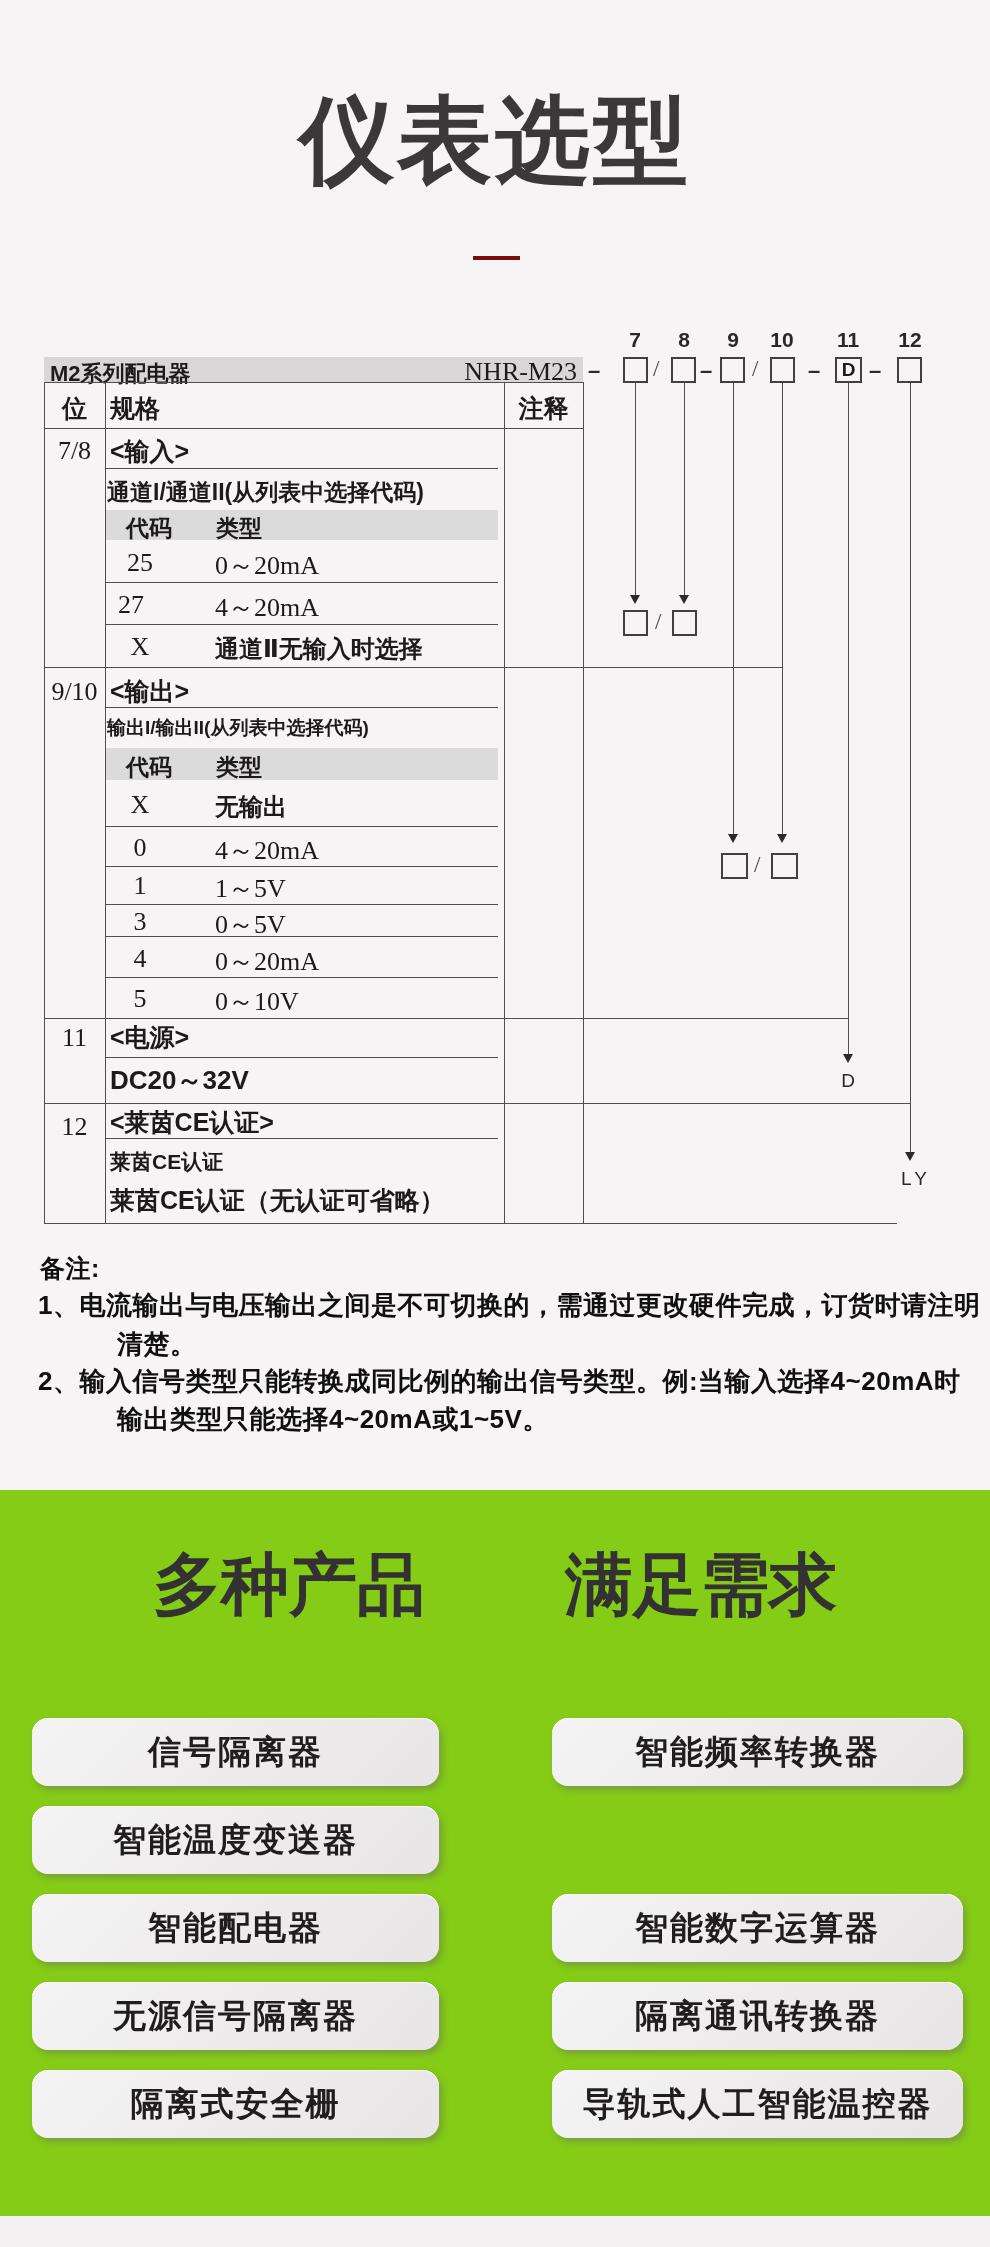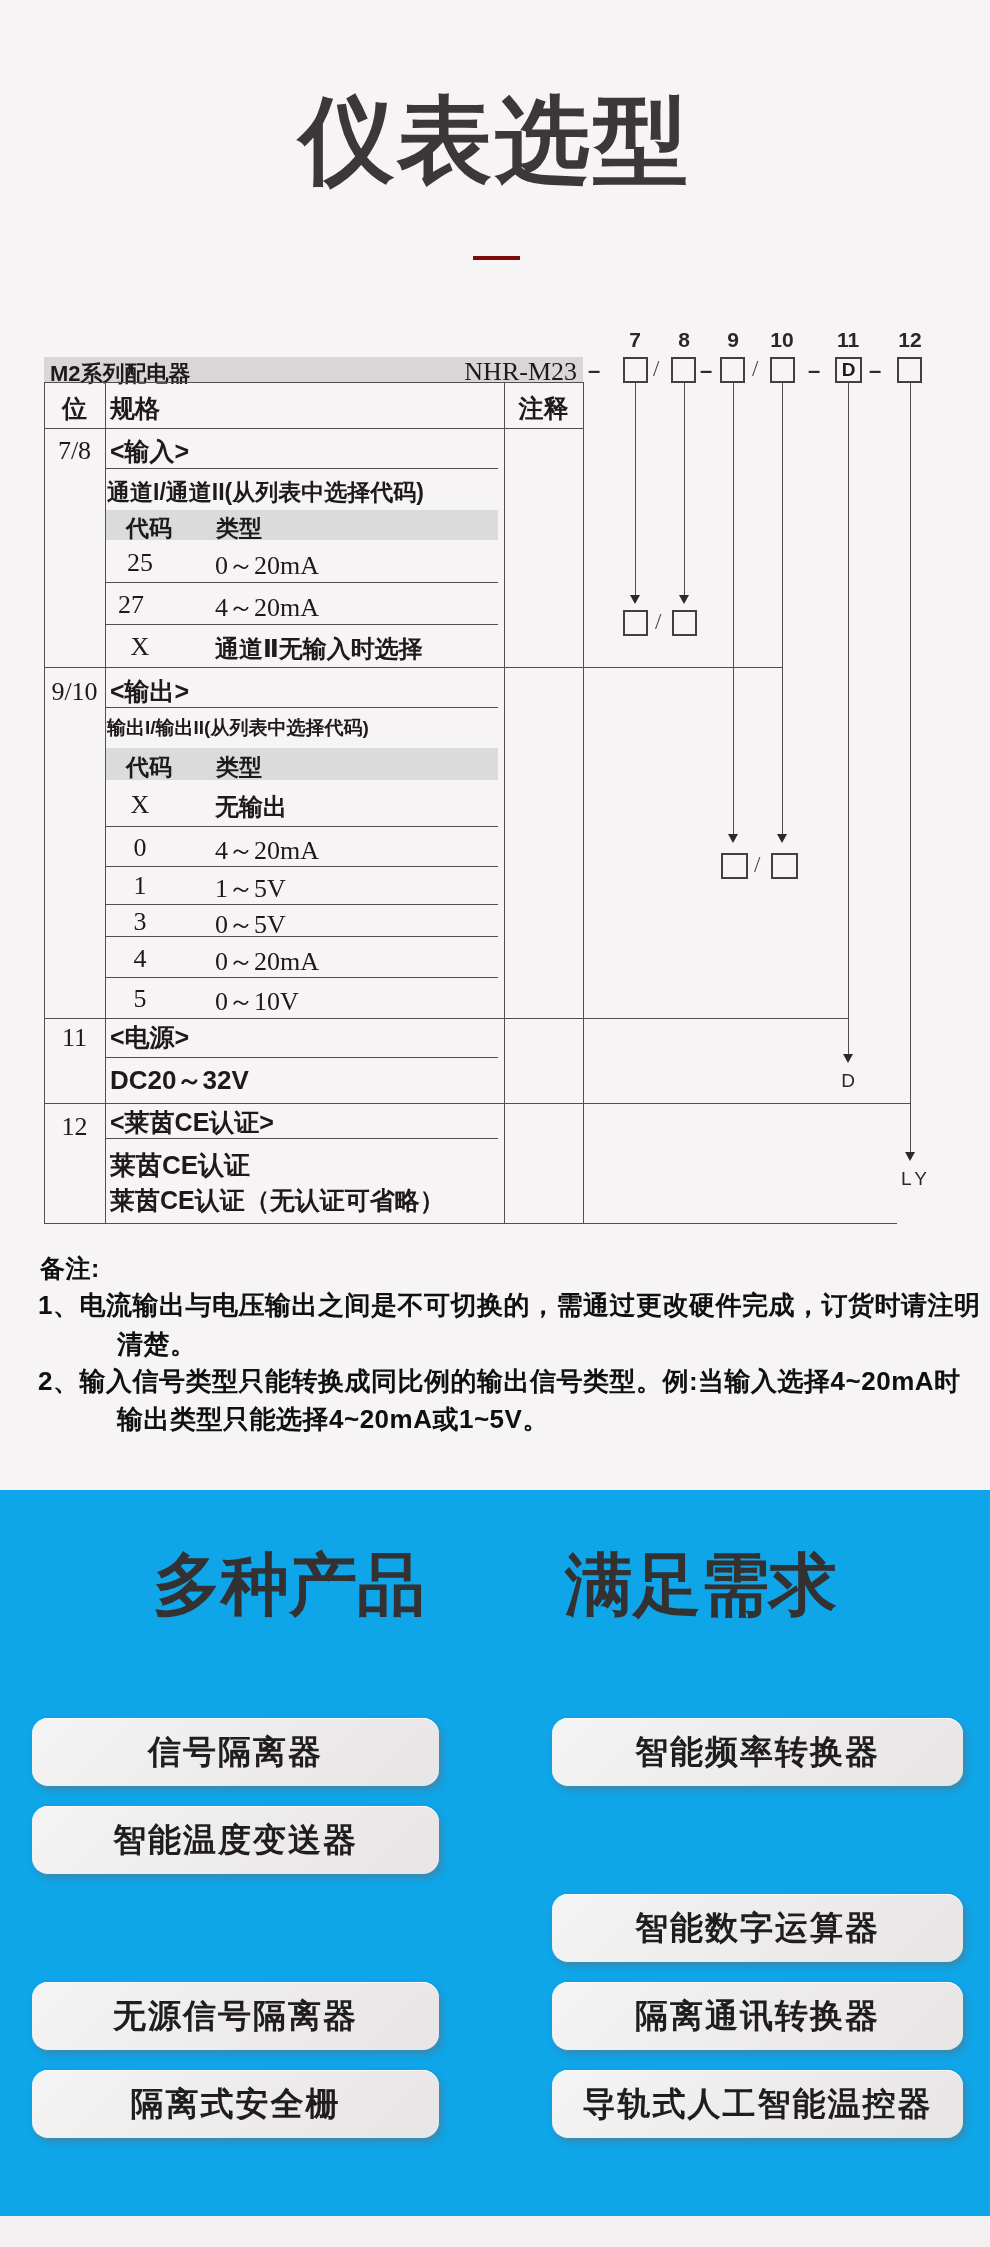--- a/index.html
+++ b/index.html
@@ -1,17 +1,17 @@
 <!DOCTYPE html>
 <html><head>
 <meta charset="utf-8">
 <style>
   html,body{margin:0;padding:0;}
   body{font-family:"Liberation Sans","DejaVu Sans",sans-serif;}
-  #root{position:relative;width:990px;height:2247px;background:#0ea5e9;overflow:hidden;}
+  #root{position:relative;width:990px;height:2247px;background:#84cc16;overflow:hidden;}
   .abs{position:absolute;}
   .sec-top{position:absolute;left:0;top:0;width:990px;height:1490px;background:#f6f4f4;}
   .sec-strip{position:absolute;left:0;top:2216px;width:990px;height:31px;background:#f2f0f0;}
   .page-title{position:absolute;left:0;top:78px;width:990px;text-align:center;
     font-weight:900;font-size:95px;letter-spacing:3px;color:#3b3839;}
   .red-rule{position:absolute;left:473px;top:256px;width:47px;height:4px;background:#7e0b0b;}
   .ln{position:absolute;background:#554c4f;}
   .cjk{position:absolute;font-family:"Liberation Sans","DejaVu Sans",sans-serif;font-weight:700;color:#1d1a1b;}
   .ser{position:absolute;font-family:"Liberation Serif","DejaVu Serif",serif;font-weight:400;color:#1d1a1b;}
   .band{position:absolute;left:44px;top:357px;width:539px;height:25px;background:#d8d6d6;}
@@ -104,21 +104,21 @@
   <div class="ser" style="left:215px;top:944px;font-size:26px;">0～20mA</div>
   <div class="ser" style="left:118px;top:984px;width:44px;text-align:center;font-size:26px;">5</div>
   <div class="ser" style="left:215px;top:984px;font-size:26px;">0～10V</div>
 
   <div class="ser" style="left:44px;top:1023px;width:61px;text-align:center;font-size:26px;">11</div>
   <div class="cjk" style="left:110px;top:1021px;font-size:25px;">&lt;电源&gt;</div>
   <div class="cjk" style="left:110px;top:1063px;font-size:26px;font-weight:700;">DC20～32V</div>
 
   <div class="ser" style="left:44px;top:1112px;width:61px;text-align:center;font-size:26px;">12</div>
   <div class="cjk" style="left:110px;top:1106px;font-size:25px;">&lt;莱茵CE认证&gt;</div>
-  <div class="cjk" style="left:110px;top:1148px;font-size:26px;">莱茵CE认证</div>
+  <div class="cjk" style="left:110px;top:1148px;font-size:21px;">莱茵CE认证</div>
   <div class="cjk" style="left:110px;top:1184px;font-size:25px;">莱茵CE认证（无认证可省略）</div>
 
   <div class="num" style="left:615px;top:328px;">7</div>
   <div class="num" style="left:664px;top:328px;">8</div>
   <div class="num" style="left:713px;top:328px;">9</div>
   <div class="num" style="left:762px;top:328px;">10</div>
   <div class="num" style="left:828px;top:328px;">11</div>
   <div class="num" style="left:890px;top:328px;">12</div>
 
   <div class="dash" style="left:588px;top:358px;">–</div>
@@ -164,20 +164,21 @@
   <div class="note" style="left:38px;top:1364px;">2、输入信号类型只能转换成同比例的输出信号类型。例:当输入选择4~20mA时</div>
   <div class="note" style="left:117px;top:1402px;">输出类型只能选择4~20mA或1~5V。</div>
 
   <div class="ptitle">
     <span>多种产品</span>
     <span>满足需求</span>
   </div>
 
   <div class="pbtn" style="left:32px;top:1718px;width:407px;">信号隔离器</div>
   <div class="pbtn" style="left:32px;top:1806px;width:407px;">智能温度变送器</div>
+  <div class="pbtn" style="left:32px;top:1894px;width:407px;">智能配电器</div>
   <div class="pbtn" style="left:32px;top:1982px;width:407px;">无源信号隔离器</div>
   <div class="pbtn" style="left:32px;top:2070px;width:407px;">隔离式安全栅</div>
 
   <div class="pbtn" style="left:552px;top:1718px;width:411px;">智能频率转换器</div>
   <div class="pbtn" style="left:552px;top:1894px;width:411px;">智能数字运算器</div>
   <div class="pbtn" style="left:552px;top:1982px;width:411px;">隔离通讯转换器</div>
   <div class="pbtn" style="left:552px;top:2070px;width:411px;">导轨式人工智能温控器</div>
 
   <div class="sec-strip"></div>
 </div>

